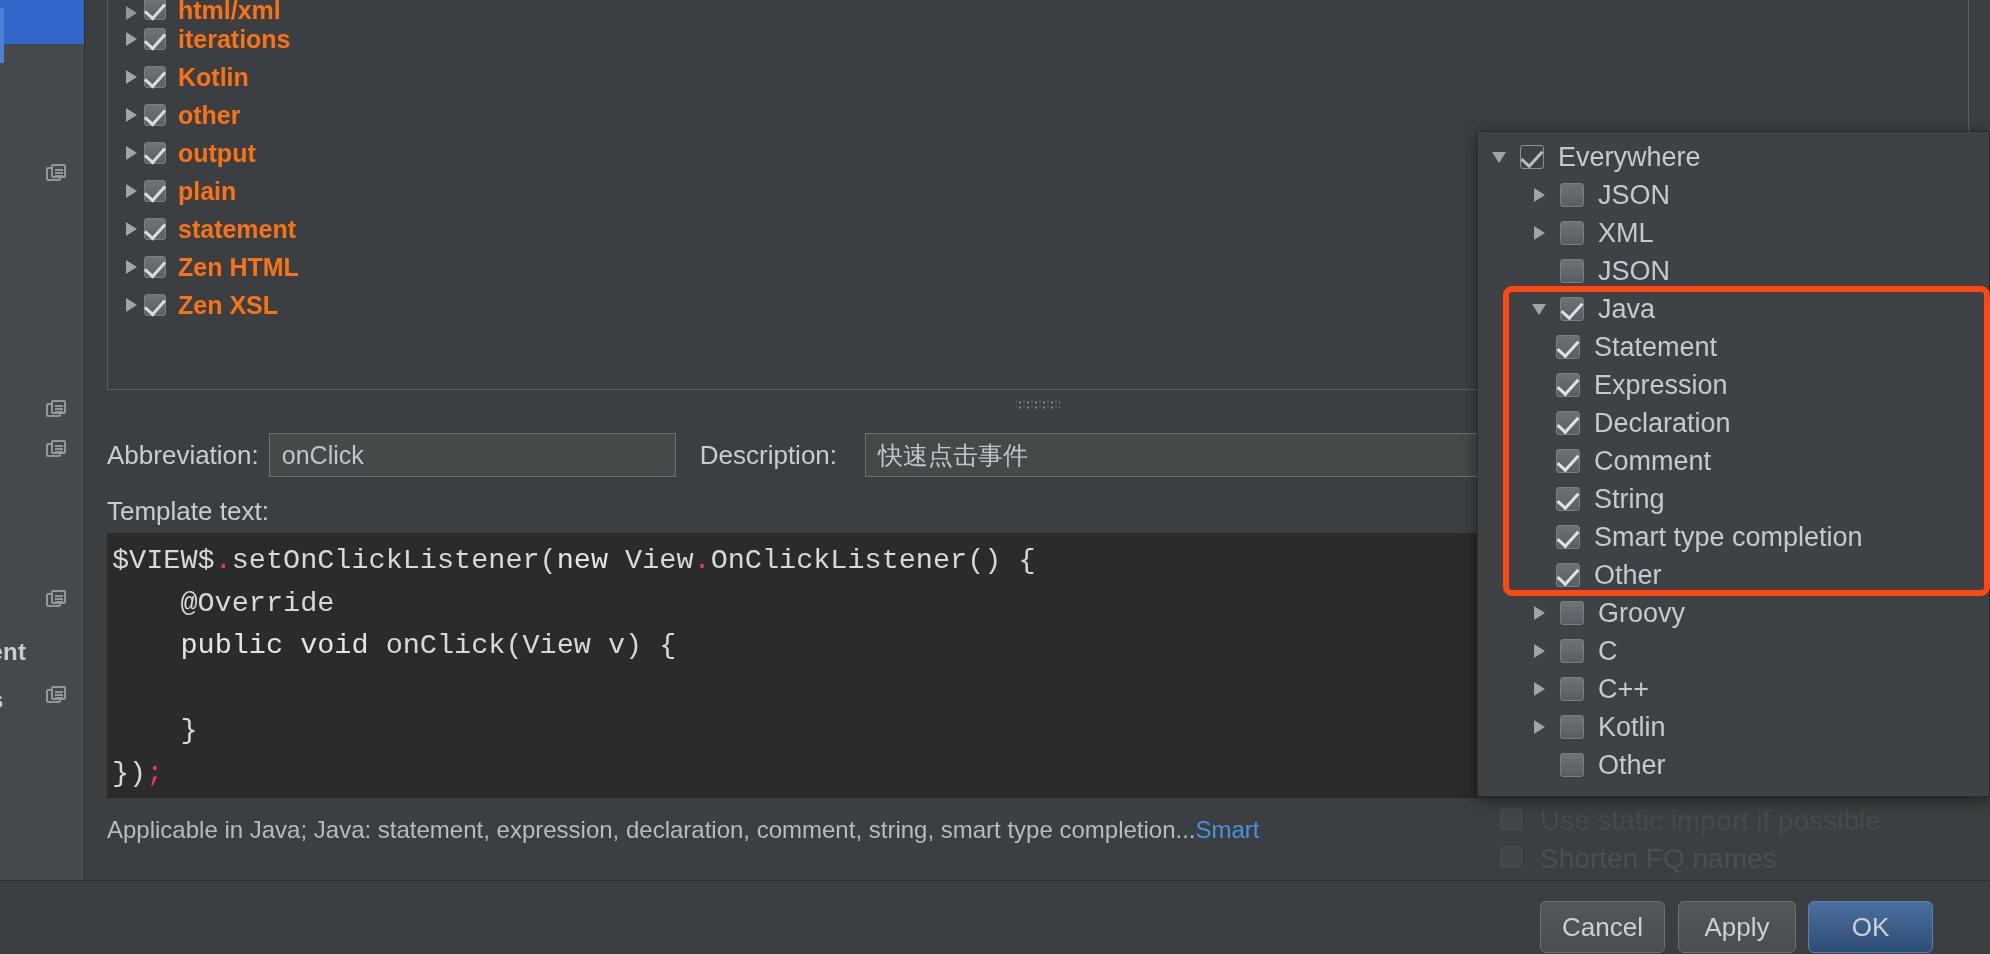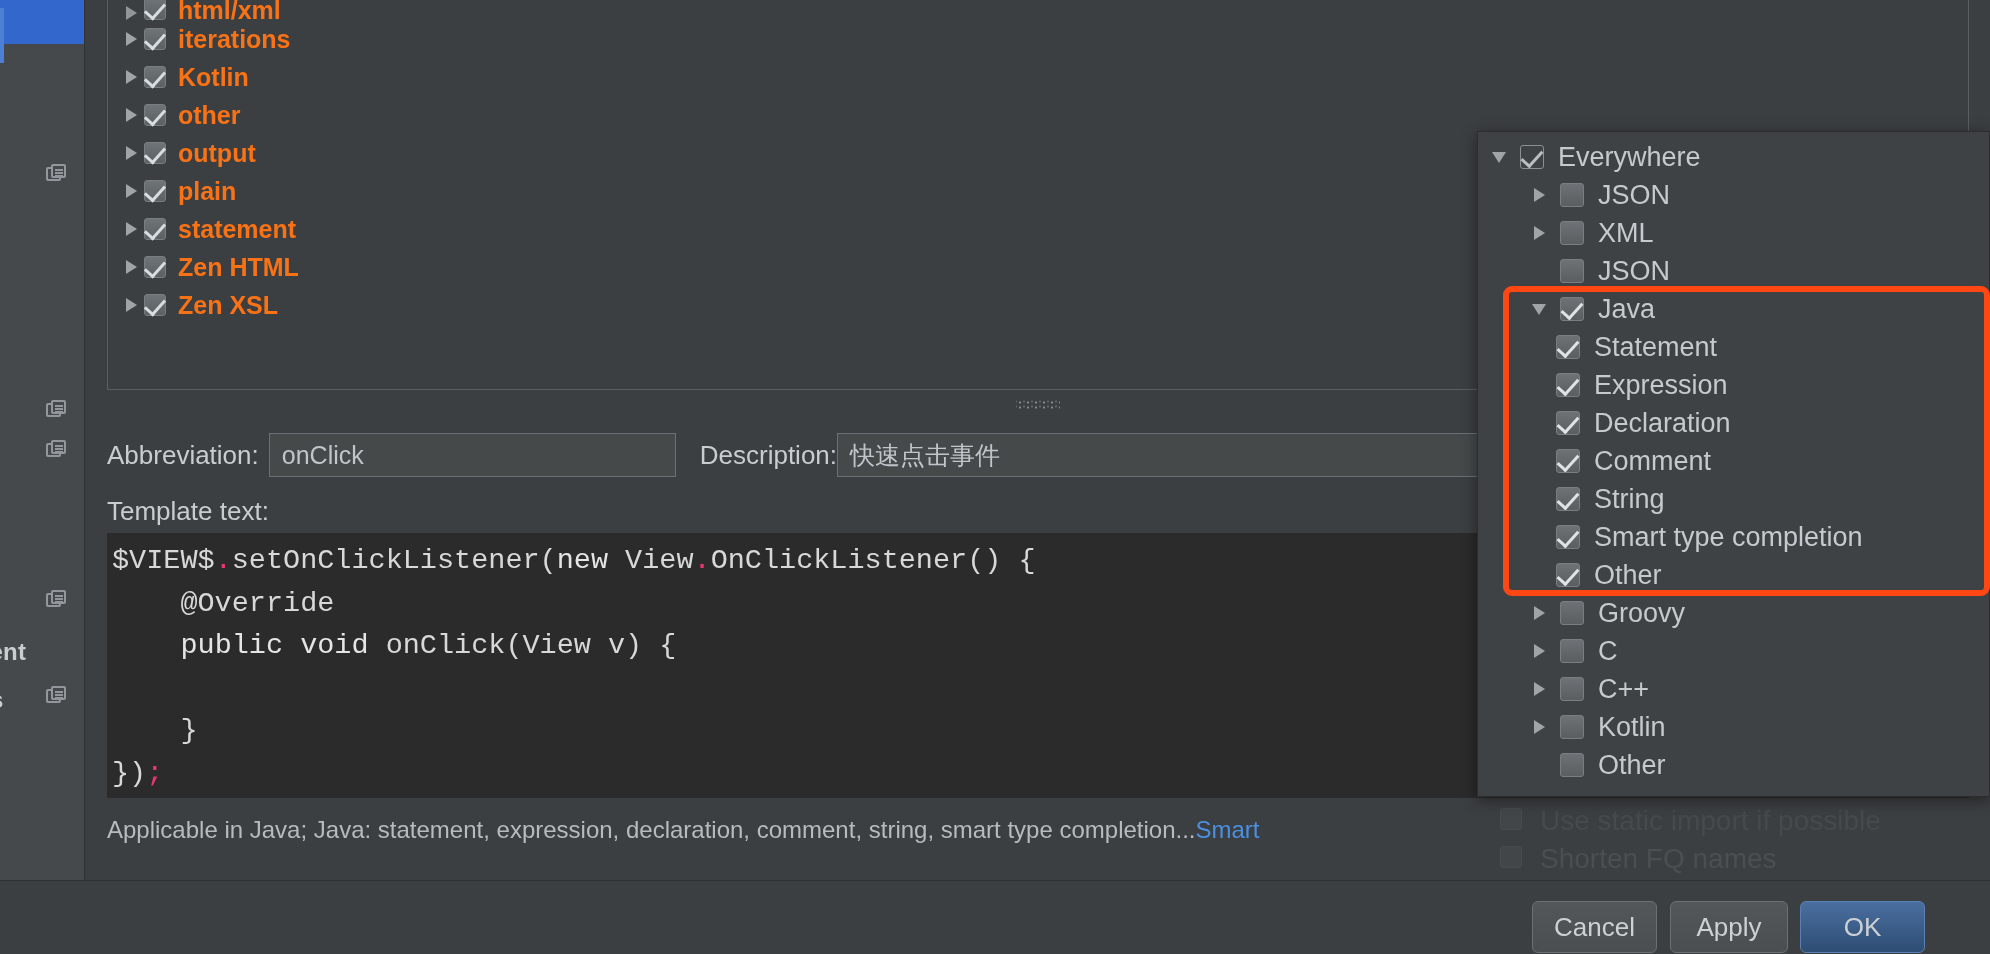--- a/index.html
+++ b/index.html
@@ -112,21 +112,21 @@
     display: flex; align-items: center;
   }
   .field-label { color: #c8cdd2; font-size: 26px; white-space: nowrap; }
   .text-input {
     height: 44px; background: #45494a; border: 1px solid #6b7074;
     color: #c0c5ca; font-size: 25px;
     display: flex; align-items: center; padding-left: 12px;
     font-family: "Liberation Sans", sans-serif;
   }
   #abbrev-input { width: 407px; margin-left: 10px; }
-  #desc-input { flex: 1 1 auto; margin-left: 0; }
+  #desc-input { flex: 1 1 auto; margin-left: 28px; }
 
   .tpl-label {
     position: absolute; left: 22px; top: 496px;
     color: #c8cdd2; font-size: 26px;
   }
 
   
   .editor {
     position: absolute; left: 22px; top: 533px; width: 1862px; height: 265px;
     background: #2b2b2b;
@@ -155,20 +155,21 @@
     background: #3c3f41; border-top: 1px solid #2f3133;
   }
   .btn {
     position: absolute; top: 20px; height: 52px;
     border-radius: 6px;
     display: flex; align-items: center; justify-content: center;
     font-size: 26px; color: #ccd1d6;
     background: linear-gradient(#53575a, #4a4e51);
     border: 1px solid #6b7074;
     cursor: pointer;
+    margin-left: 8px;
   }
   #btn-cancel { left: 1532px; width: 125px; }
   #btn-apply  { left: 1670px; width: 118px; }
   #btn-ok     {
     left: 1800px; width: 125px;
     background: linear-gradient(#4a6fa0, #2e4d73);
     border: 1px solid #5a7fb0;
   }
 
   

